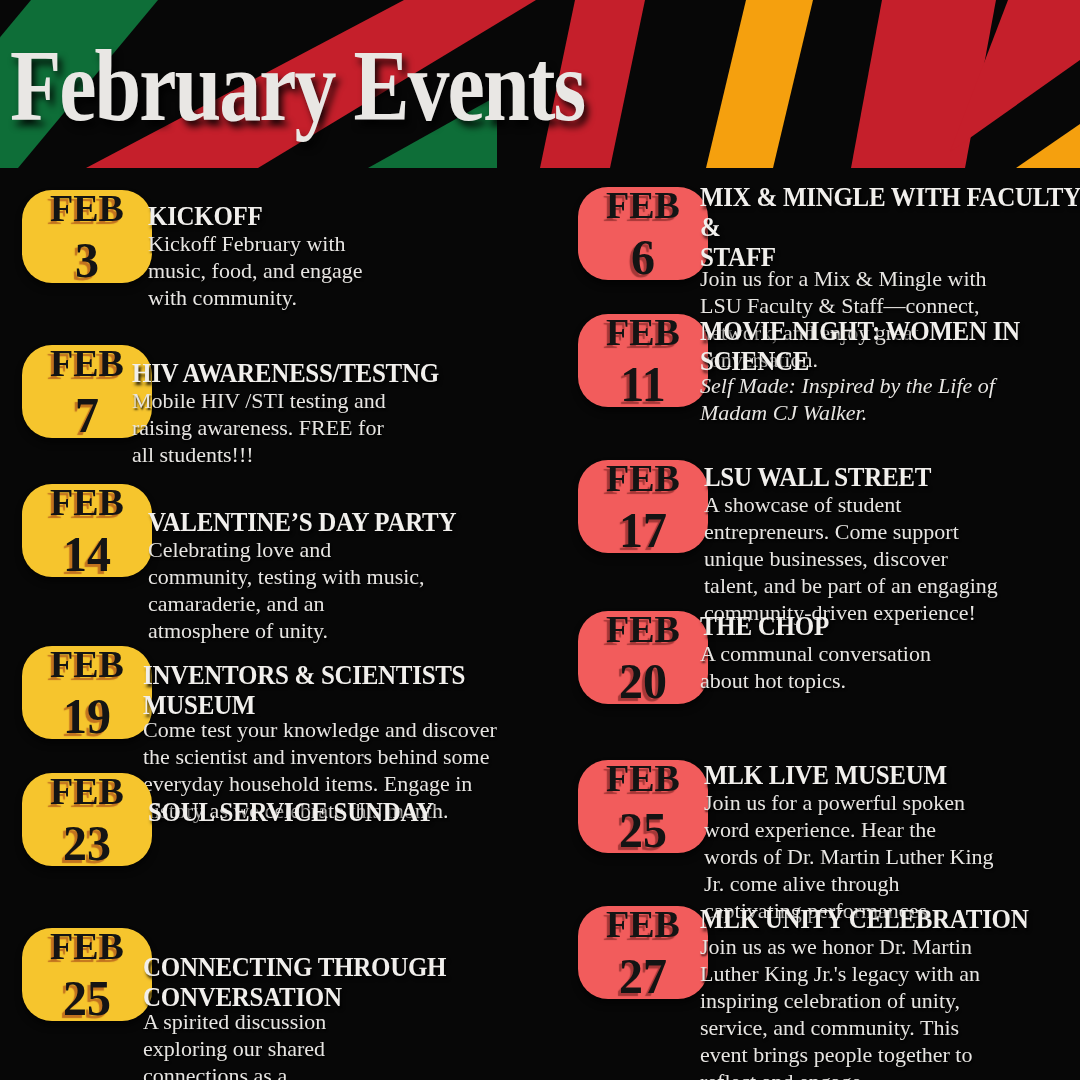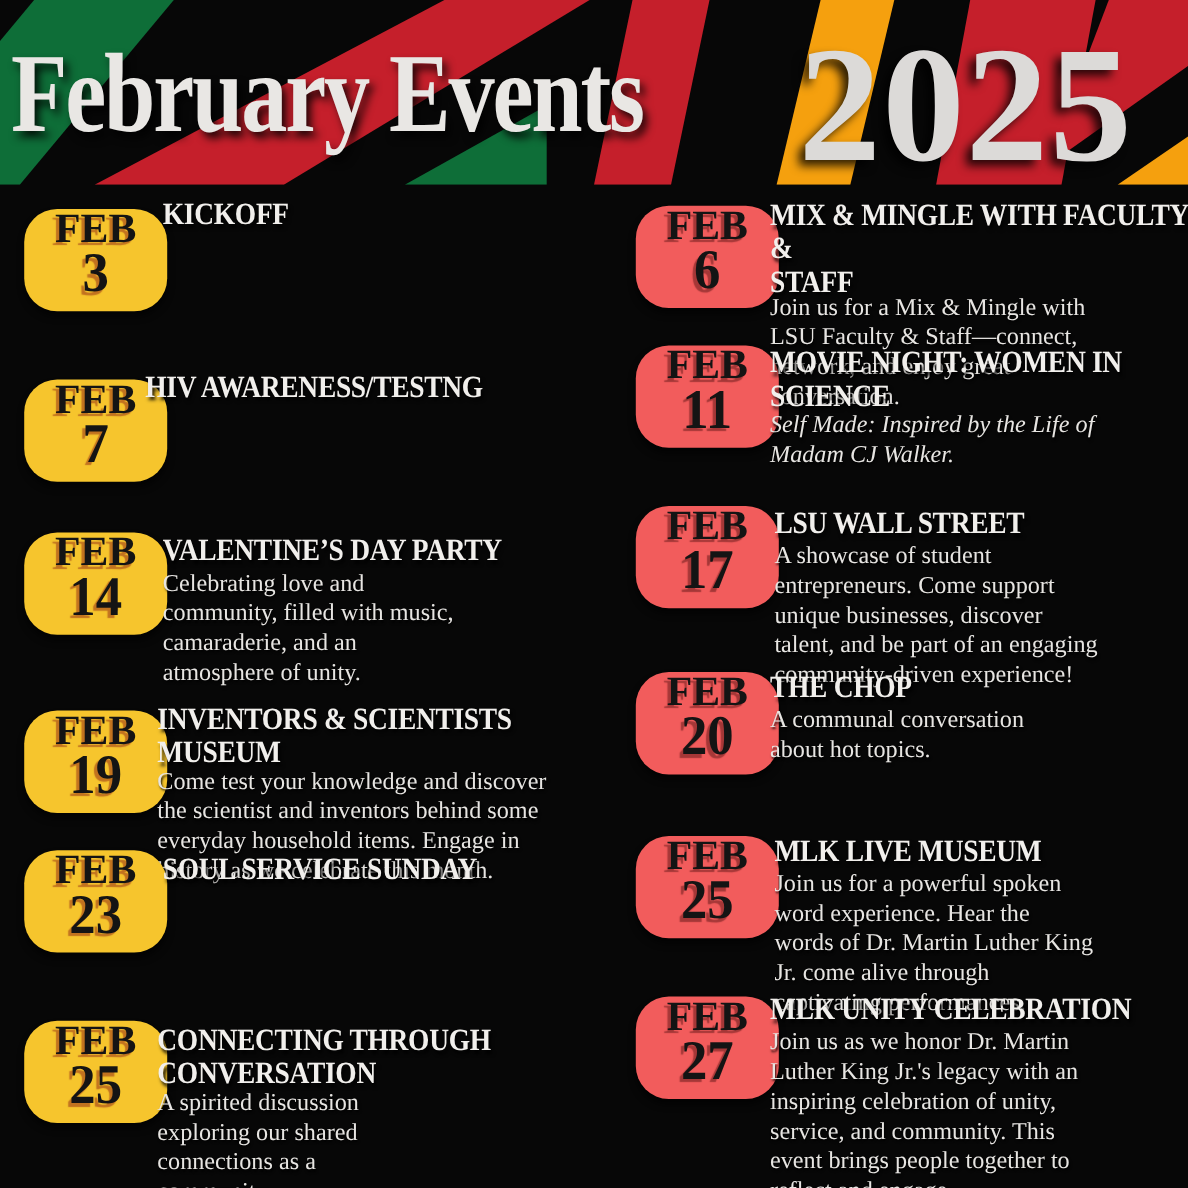--- a/index.html
+++ b/index.html
@@ -29,37 +29,37 @@
     font-size:150px;font-weight:bold;letter-spacing:1px;
     color:var(--year_text,#dcdad8);
     text-shadow:-6px 6px 9px rgba(0,0,0,0.8);
     white-space:nowrap;line-height:1;
   }
   
   .event{position:absolute;inset:0;pointer-events:none;}
   .badge{
     position:absolute;width:130px;height:93px;
     border-radius:30px;
-    display:flex;flex-direction:column;align-items:center;justify-content:flex-start;
+    display:flex;flex-direction:column;align-items:center;justify-content:space-between;
     box-shadow:0 5px 6px rgba(0,0,0,0.55);
   }
   .badge.yellow{background:var(--yellow_badge,#f6c52d);}
   .badge.red{background:var(--red_badge,#f25c5c);}
   .badge .month{
     font-size:38px;font-weight:bold;color:#141414;line-height:36px;
     letter-spacing:0px;
   }
   .badge .day{
     font-size:48px;font-weight:bold;color:#141414;line-height:46px;
     transform:scaleY(1.06);
   }
   .badge.yellow .month,.badge.yellow .day{text-shadow:-3px 3px 1px rgba(150,45,20,0.55);}
   .badge.red .month,.badge.red .day{text-shadow:-3px 3px 1px rgba(70,10,10,0.45);}
   .etext{position:absolute;}
-  .etext.left-col{width:480px;}
+  .etext.left-col{width:480px;margin-top:20px;}
   .etext.right-col{width:400px;}
   .etitle{
     margin:0;
     font-size:25px;font-weight:bold;letter-spacing:-0.3px;
     line-height:27px;color:var(--event_title_text,#f1efec);
     text-transform:uppercase;
     transform:scaleY(1.12);transform-origin:left top;
     text-shadow:2px 3px 3px rgba(0,0,0,0.9);
     white-space:pre-line;
   }
@@ -82,51 +82,56 @@
     <polygon class="st-red" points="404,0 536,0 258,168 86,168"></polygon>
     <polygon class="st-green" points="368,168 497,96 497,168"></polygon>
     <polygon class="st-red" points="575,0 645,0 610,168 540,168"></polygon>
     <polygon class="st-orange" points="746,0 813,0 773,168 706,168"></polygon>
     <polygon class="st-red" points="882,0 996,0 965,168 851,168"></polygon>
     <polygon class="st-red" points="1008,0 1080,0 1080,60 950,152"></polygon>
     <polygon class="st-orange" points="1016,168 1080,124 1080,168"></polygon>
   </svg>
 
   <h1 class="page-title">February Events</h1>
-  <div class="year-label">2025</div>
 
   <div class="event">
     <div class="badge yellow" style="left:22px;top:190px;">
       <span class="month">FEB</span>
       <span class="day">3</span>
     </div>
     <div class="etext left-col" style="left:148px;top:180px;">
       <h3 class="etitle">KICKOFF</h3>
+      <p class="edesc">Kickoff February with
+music, food, and engage
+with community.</p>
     </div>
   </div>
 
   <div class="event">
     <div class="badge yellow" style="left:22px;top:345px;">
       <span class="month">FEB</span>
       <span class="day">7</span>
     </div>
     <div class="etext left-col" style="left:132px;top:337px;">
       <h3 class="etitle">HIV AWARENESS/TESTNG</h3>
+      <p class="edesc">Mobile HIV /STI testing and
+raising awareness. FREE for
+all students!!!</p>
     </div>
   </div>
 
   <div class="event">
     <div class="badge yellow" style="left:22px;top:484px;">
       <span class="month">FEB</span>
       <span class="day">14</span>
     </div>
     <div class="etext left-col" style="left:148px;top:486px;">
       <h3 class="etitle">VALENTINE’S DAY PARTY</h3>
       <p class="edesc">Celebrating love and
-community, filled with music,
+community, testing with music,
 camaraderie, and an
 atmosphere of unity.</p>
     </div>
   </div>
 
   <div class="event">
     <div class="badge yellow" style="left:22px;top:646px;">
       <span class="month">FEB</span>
       <span class="day">19</span>
     </div>

